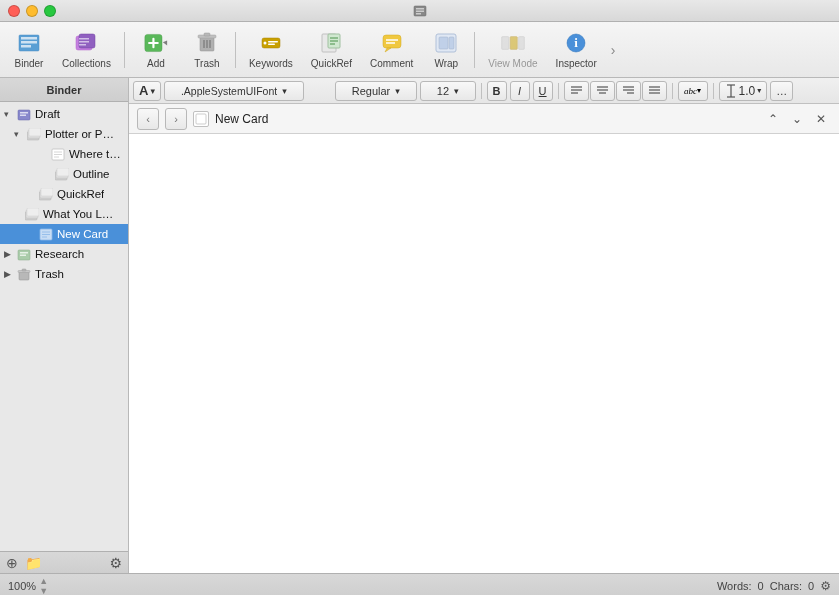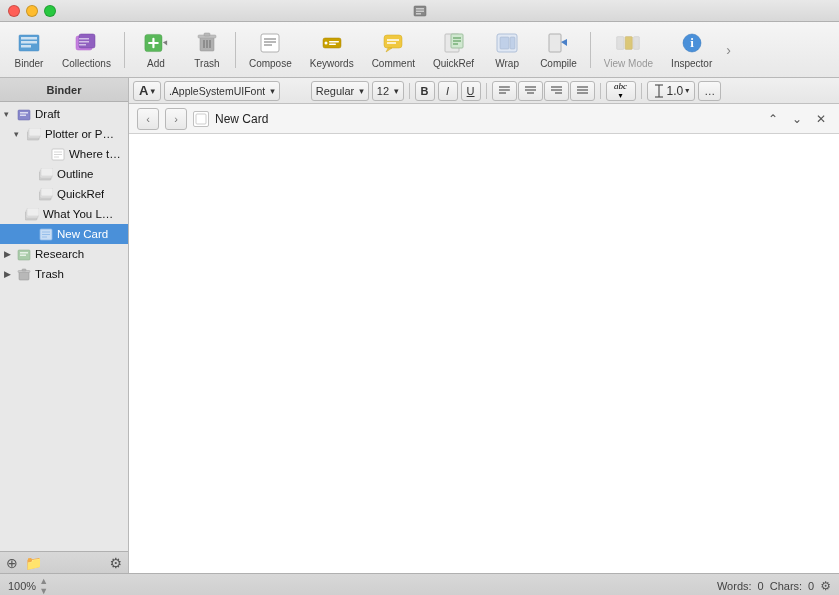--- a/index.html
+++ b/index.html
@@ -210,21 +210,21 @@
       background: linear-gradient(to bottom, #f8f8f8, #e8e8e8);
       border: 1px solid #b8b8b8;
       border-radius: 3px;
       cursor: pointer;
       display: flex;
       align-items: center;
       gap: 2px;
     }
     .fmt-select {
       height: 20px;
-      padding: 0 4px;
+      padding: 0 16px;
       font-size: 11px;
       color: #333;
       background: linear-gradient(to bottom, #f8f8f8, #e8e8e8);
       border: 1px solid #b8b8b8;
       border-radius: 3px;
       cursor: pointer;
       display: flex;
       align-items: center;
       gap: 3px;
       min-width: 30px;
@@ -243,21 +243,20 @@
       width: 22px;
       height: 20px;
       background: linear-gradient(to bottom, #f8f8f8, #e8e8e8);
       border: 1px solid #b8b8b8;
       border-radius: 3px;
       cursor: pointer;
       display: flex;
       align-items: center;
       justify-content: center;
       font-size: 9px;
-      flex-direction: column;
     }
 
     
     .editor-header {
       height: 30px;
       background: #f5f5f5;
       border-bottom: 1px solid #d0d0d0;
       display: flex;
       align-items: center;
       padding: 0 8px;
@@ -414,89 +413,69 @@
         <line x1="8" y1="8" x2="8" y2="16" stroke="#787878" stroke-width="1.2"></line>
         <line x1="11" y1="8" x2="11" y2="16" stroke="#787878" stroke-width="1.2"></line>
         <line x1="14" y1="8" x2="14" y2="16" stroke="#787878" stroke-width="1.2"></line>
       </svg>
     </div>
     <span class="tool-label">Trash</span>
   </div>
 
   <div class="toolbar-separator"></div>
 
-  <div class="toolbar-item">
-    <div class="tool-icon">
-      <svg width="22" height="22" viewBox="0 0 22 22">
-        <rect x="2" y="2" width="18" height="18" rx="2" fill="white" stroke="#b0b0b0" stroke-width="1"></rect>
-        <line x1="5" y1="7" x2="17" y2="7" stroke="#888" stroke-width="1.2"></line>
-        <line x1="5" y1="10" x2="17" y2="10" stroke="#888" stroke-width="1.2"></line>
-        <line x1="5" y1="13" x2="13" y2="13" stroke="#888" stroke-width="1.2"></line>
-      </svg>
-    </div>
-    <span class="tool-label">Compose</span>
-  </div>
 
   <div class="toolbar-item">
     <div class="tool-icon">
       <svg width="22" height="22" viewBox="0 0 22 22">
         <rect x="2" y="6" width="18" height="10" rx="2" fill="#c8a000" stroke="#a88000" stroke-width="0.5"></rect>
         <circle cx="5" cy="11" r="1.5" fill="white"></circle>
         <rect x="8" y="9" width="10" height="1.5" fill="white" rx="0.7"></rect>
         <rect x="8" y="11.5" width="7" height="1.5" fill="white" rx="0.7"></rect>
       </svg>
     </div>
     <span class="tool-label">Keywords</span>
-  </div>
-
-  <div class="toolbar-item">
-    <div class="tool-icon">
-      <svg width="22" height="22" viewBox="0 0 22 22">
-        <rect x="2" y="3" width="18" height="13" rx="3" fill="#f0c840" stroke="#d0a820" stroke-width="0.5"></rect>
-        <polygon points="6,16 4,20 10,16" fill="#f0c840" stroke="#d0a820" stroke-width="0.5"></polygon>
-        <line x1="5" y1="8" x2="17" y2="8" stroke="white" stroke-width="1.5"></line>
-        <line x1="5" y1="11" x2="14" y2="11" stroke="white" stroke-width="1.5"></line>
-      </svg>
-    </div>
-    <span class="tool-label">Comment</span>
   </div>
 
   <div class="toolbar-item">
     <div class="tool-icon">
       <svg width="22" height="22" viewBox="0 0 22 22">
         <rect x="2" y="2" width="14" height="18" rx="1" fill="#e8e8e8" stroke="#c0c0c0" stroke-width="1"></rect>
         <rect x="8" y="2" width="12" height="14" rx="1" fill="#d0e8d0" stroke="#a0c0a0" stroke-width="1"></rect>
         <line x1="10" y1="6" x2="18" y2="6" stroke="#60a060" stroke-width="1.2"></line>
         <line x1="10" y1="9" x2="18" y2="9" stroke="#60a060" stroke-width="1.2"></line>
         <line x1="10" y1="12" x2="15" y2="12" stroke="#60a060" stroke-width="1.2"></line>
       </svg>
     </div>
     <span class="tool-label">QuickRef</span>
   </div>
 
   <div class="toolbar-item">
     <div class="tool-icon">
       <svg width="22" height="22" viewBox="0 0 22 22">
+        <rect x="2" y="3" width="18" height="13" rx="3" fill="#f0c840" stroke="#d0a820" stroke-width="0.5"></rect>
+        <polygon points="6,16 4,20 10,16" fill="#f0c840" stroke="#d0a820" stroke-width="0.5"></polygon>
+        <line x1="5" y1="8" x2="17" y2="8" stroke="white" stroke-width="1.5"></line>
+        <line x1="5" y1="11" x2="14" y2="11" stroke="white" stroke-width="1.5"></line>
+      </svg>
+    </div>
+    <span class="tool-label">Comment</span>
+  </div>
+
+  <div class="toolbar-item">
+    <div class="tool-icon">
+      <svg width="22" height="22" viewBox="0 0 22 22">
         <rect x="1" y="2" width="20" height="18" rx="2" fill="#e0e8f4" stroke="#b0c0d8" stroke-width="1"></rect>
         <rect x="4" y="5" width="9" height="12" rx="1" fill="#c0d0e8" stroke="#a0b0c8" stroke-width="0.5"></rect>
         <rect x="14" y="5" width="5" height="12" rx="1" fill="#c0d0e8" stroke="#a0b0c8" stroke-width="0.5"></rect>
       </svg>
     </div>
     <span class="tool-label">Wrap</span>
   </div>
 
-  <div class="toolbar-item">
-    <div class="tool-icon">
-      <svg width="22" height="22" viewBox="0 0 22 22">
-        <rect x="2" y="2" width="12" height="18" rx="1" fill="#e8e8e8" stroke="#b0b0b0" stroke-width="1"></rect>
-        <polygon points="14,10 20,7 20,14" fill="#4a80c8"></polygon>
-      </svg>
-    </div>
-    <span class="tool-label">Compile</span>
-  </div>
 
   <div class="toolbar-separator"></div>
 
   <div class="toolbar-item" style="opacity:0.5;">
     <div class="tool-icon">
       <svg width="34" height="22" viewBox="0 0 34 22">
         <rect x="1" y="2" width="10" height="18" rx="1" fill="#d0d0d0" stroke="#b0b0b0" stroke-width="1"></rect>
         <rect x="13" y="2" width="10" height="18" rx="1" fill="#c8a000" stroke="#a88000" stroke-width="1"></rect>
         <rect x="25" y="2" width="8" height="18" rx="1" fill="#d0d0d0" stroke="#b0b0b0" stroke-width="1"></rect>
       </svg>
@@ -556,21 +535,21 @@
           <svg width="14" height="13" viewBox="0 0 14 13">
             <rect x="1" y="1" width="12" height="11" rx="1" fill="white" stroke="#c0c0c0" stroke-width="0.8"></rect>
             <line x1="3" y1="4" x2="11" y2="4" stroke="#ccc" stroke-width="0.8"></line>
             <line x1="3" y1="6.5" x2="11" y2="6.5" stroke="#ccc" stroke-width="0.8"></line>
             <line x1="3" y1="9" x2="8" y2="9" stroke="#ccc" stroke-width="0.8"></line>
           </svg>
         </span>
         <span class="item-label">Where t…</span>
       </div>
 
-      <div class="tree-item indent-1" style="padding-left:26px;">
+      <div class="tree-item indent-1" style="padding-left:42px;">
         <span class="arrow" style="width:12px;"></span>
         <span class="item-icon">
           <svg width="14" height="13" viewBox="0 0 14 13">
             <rect x="0" y="4" width="12" height="8" rx="1" fill="#d0d0d0" stroke="#b0b0b0" stroke-width="0.5"></rect>
             <rect x="1" y="2" width="12" height="8" rx="1" fill="#e0e0e0" stroke="#c0c0c0" stroke-width="0.5"></rect>
             <rect x="2" y="0" width="12" height="8" rx="1" fill="#eeeeee" stroke="#cccccc" stroke-width="0.5"></rect>
           </svg>
         </span>
         <span class="item-label">Outline</span>
       </div>

